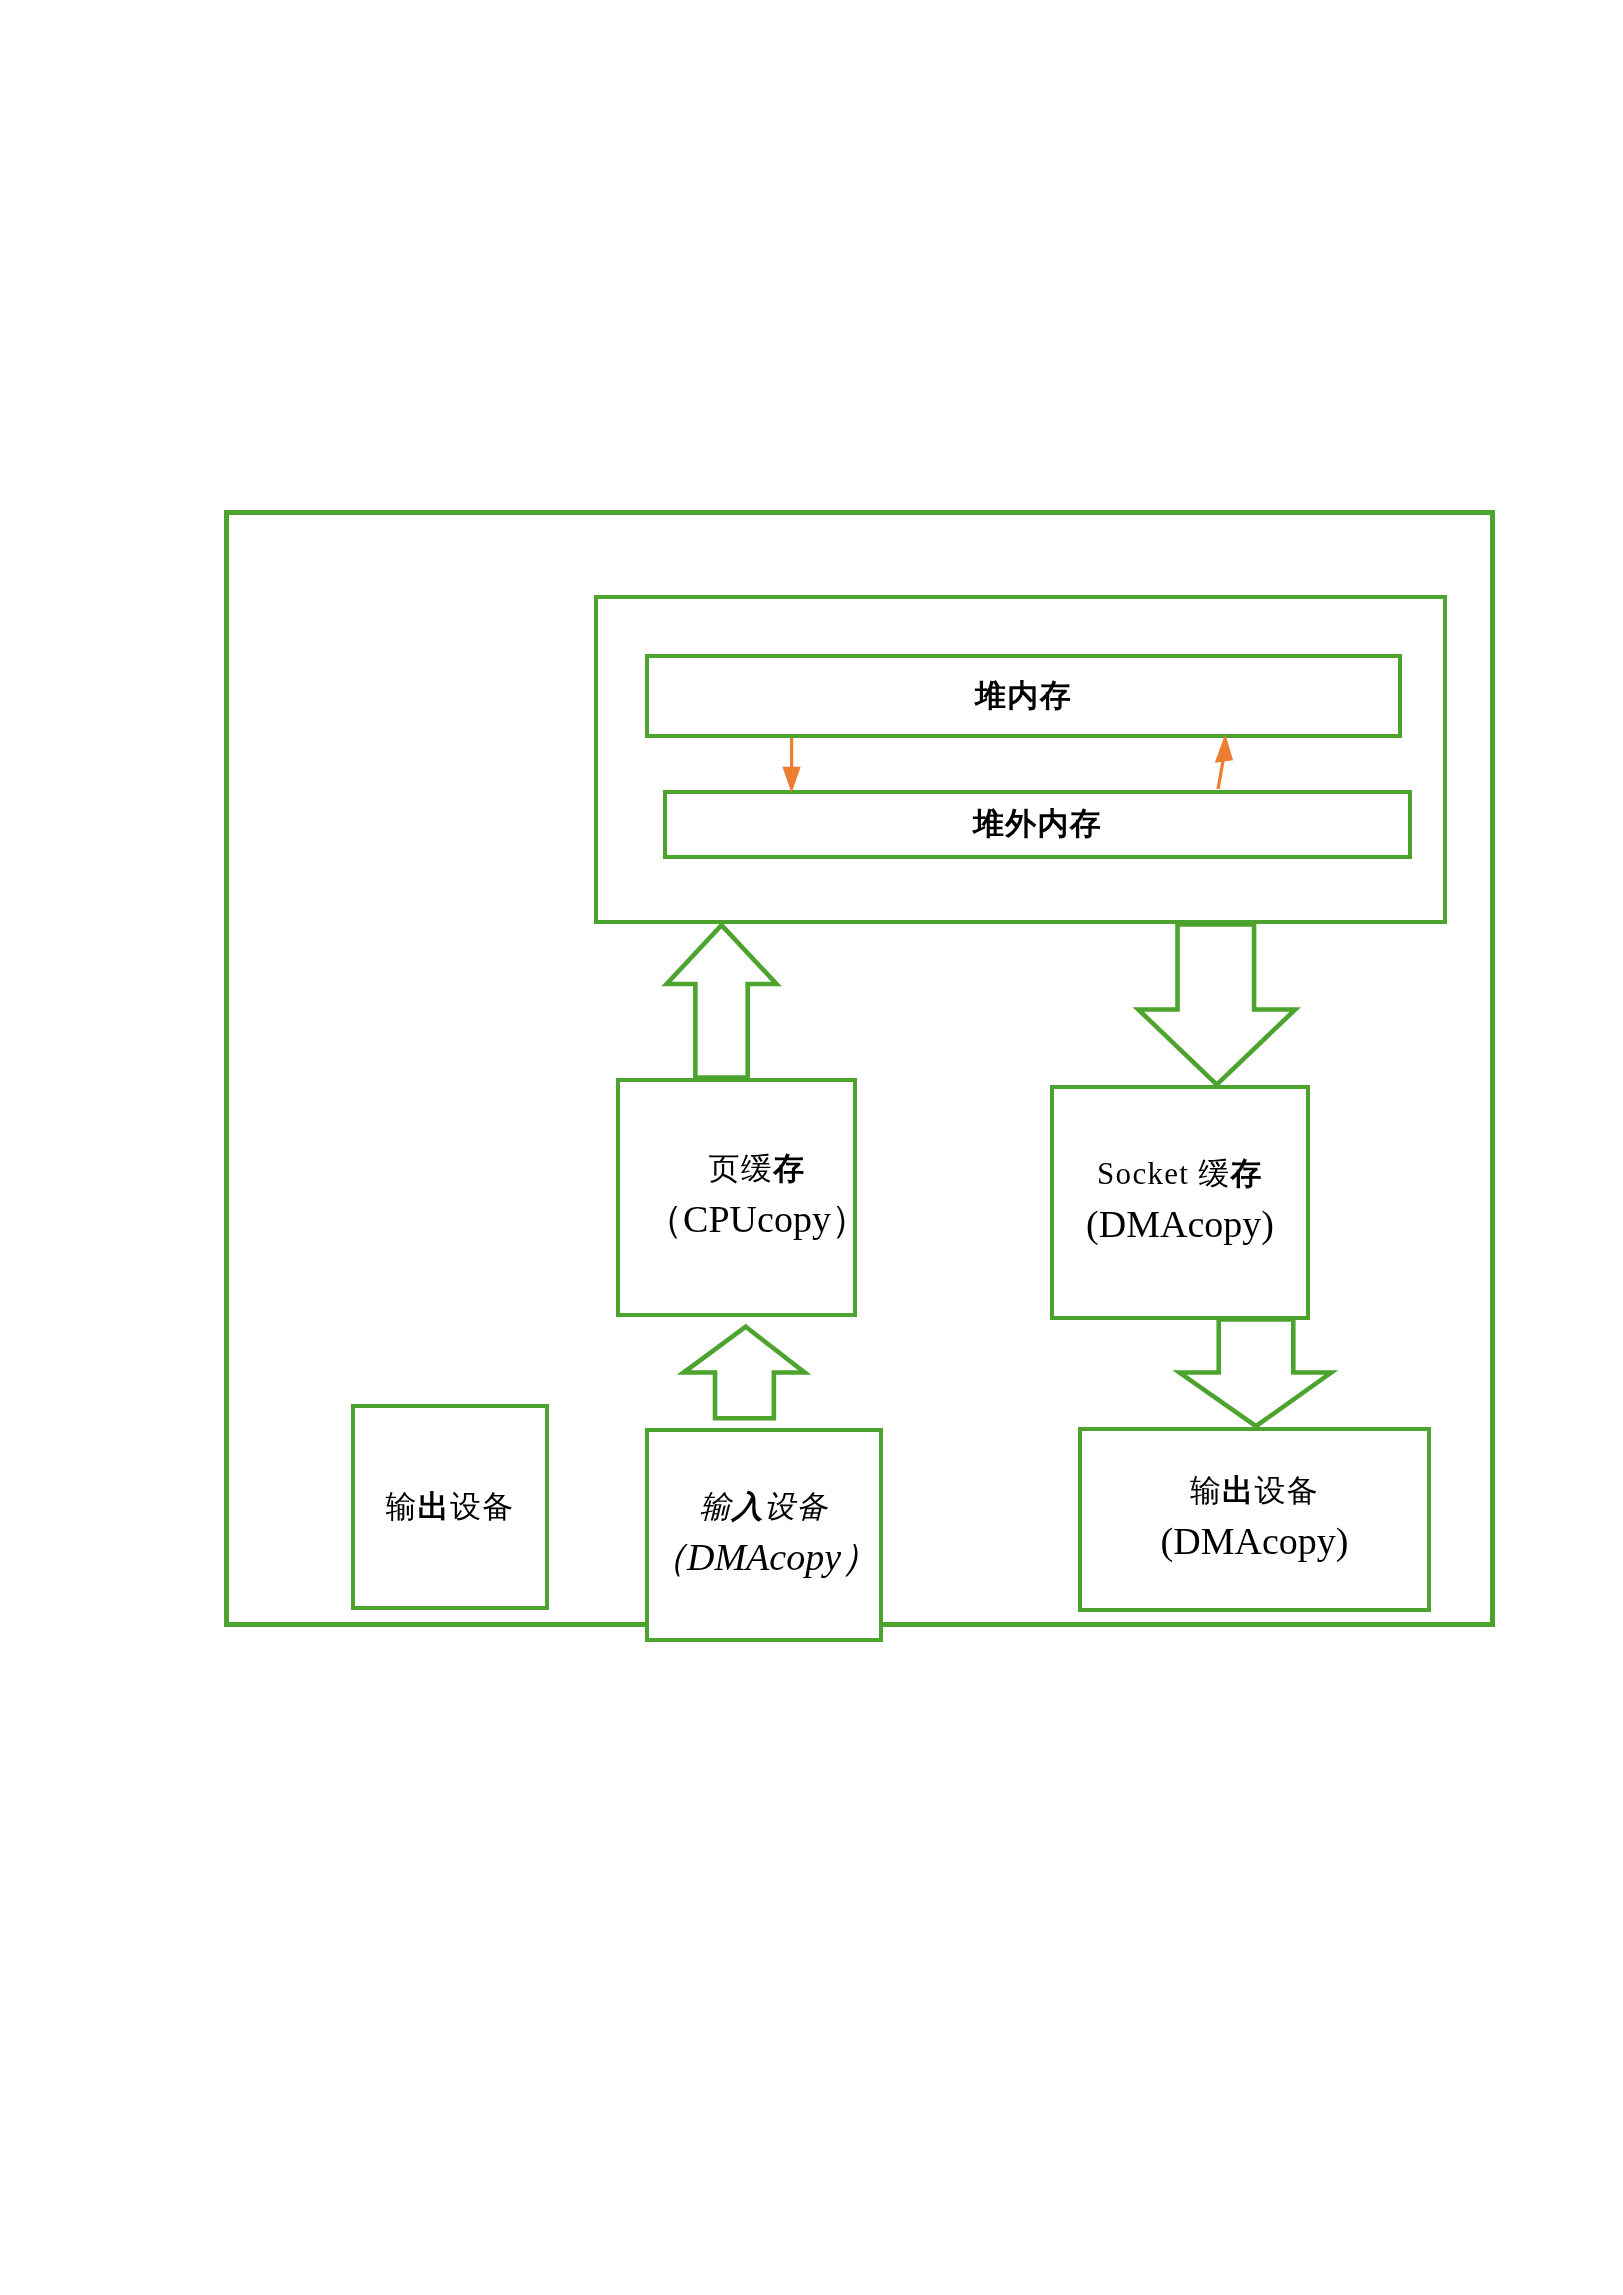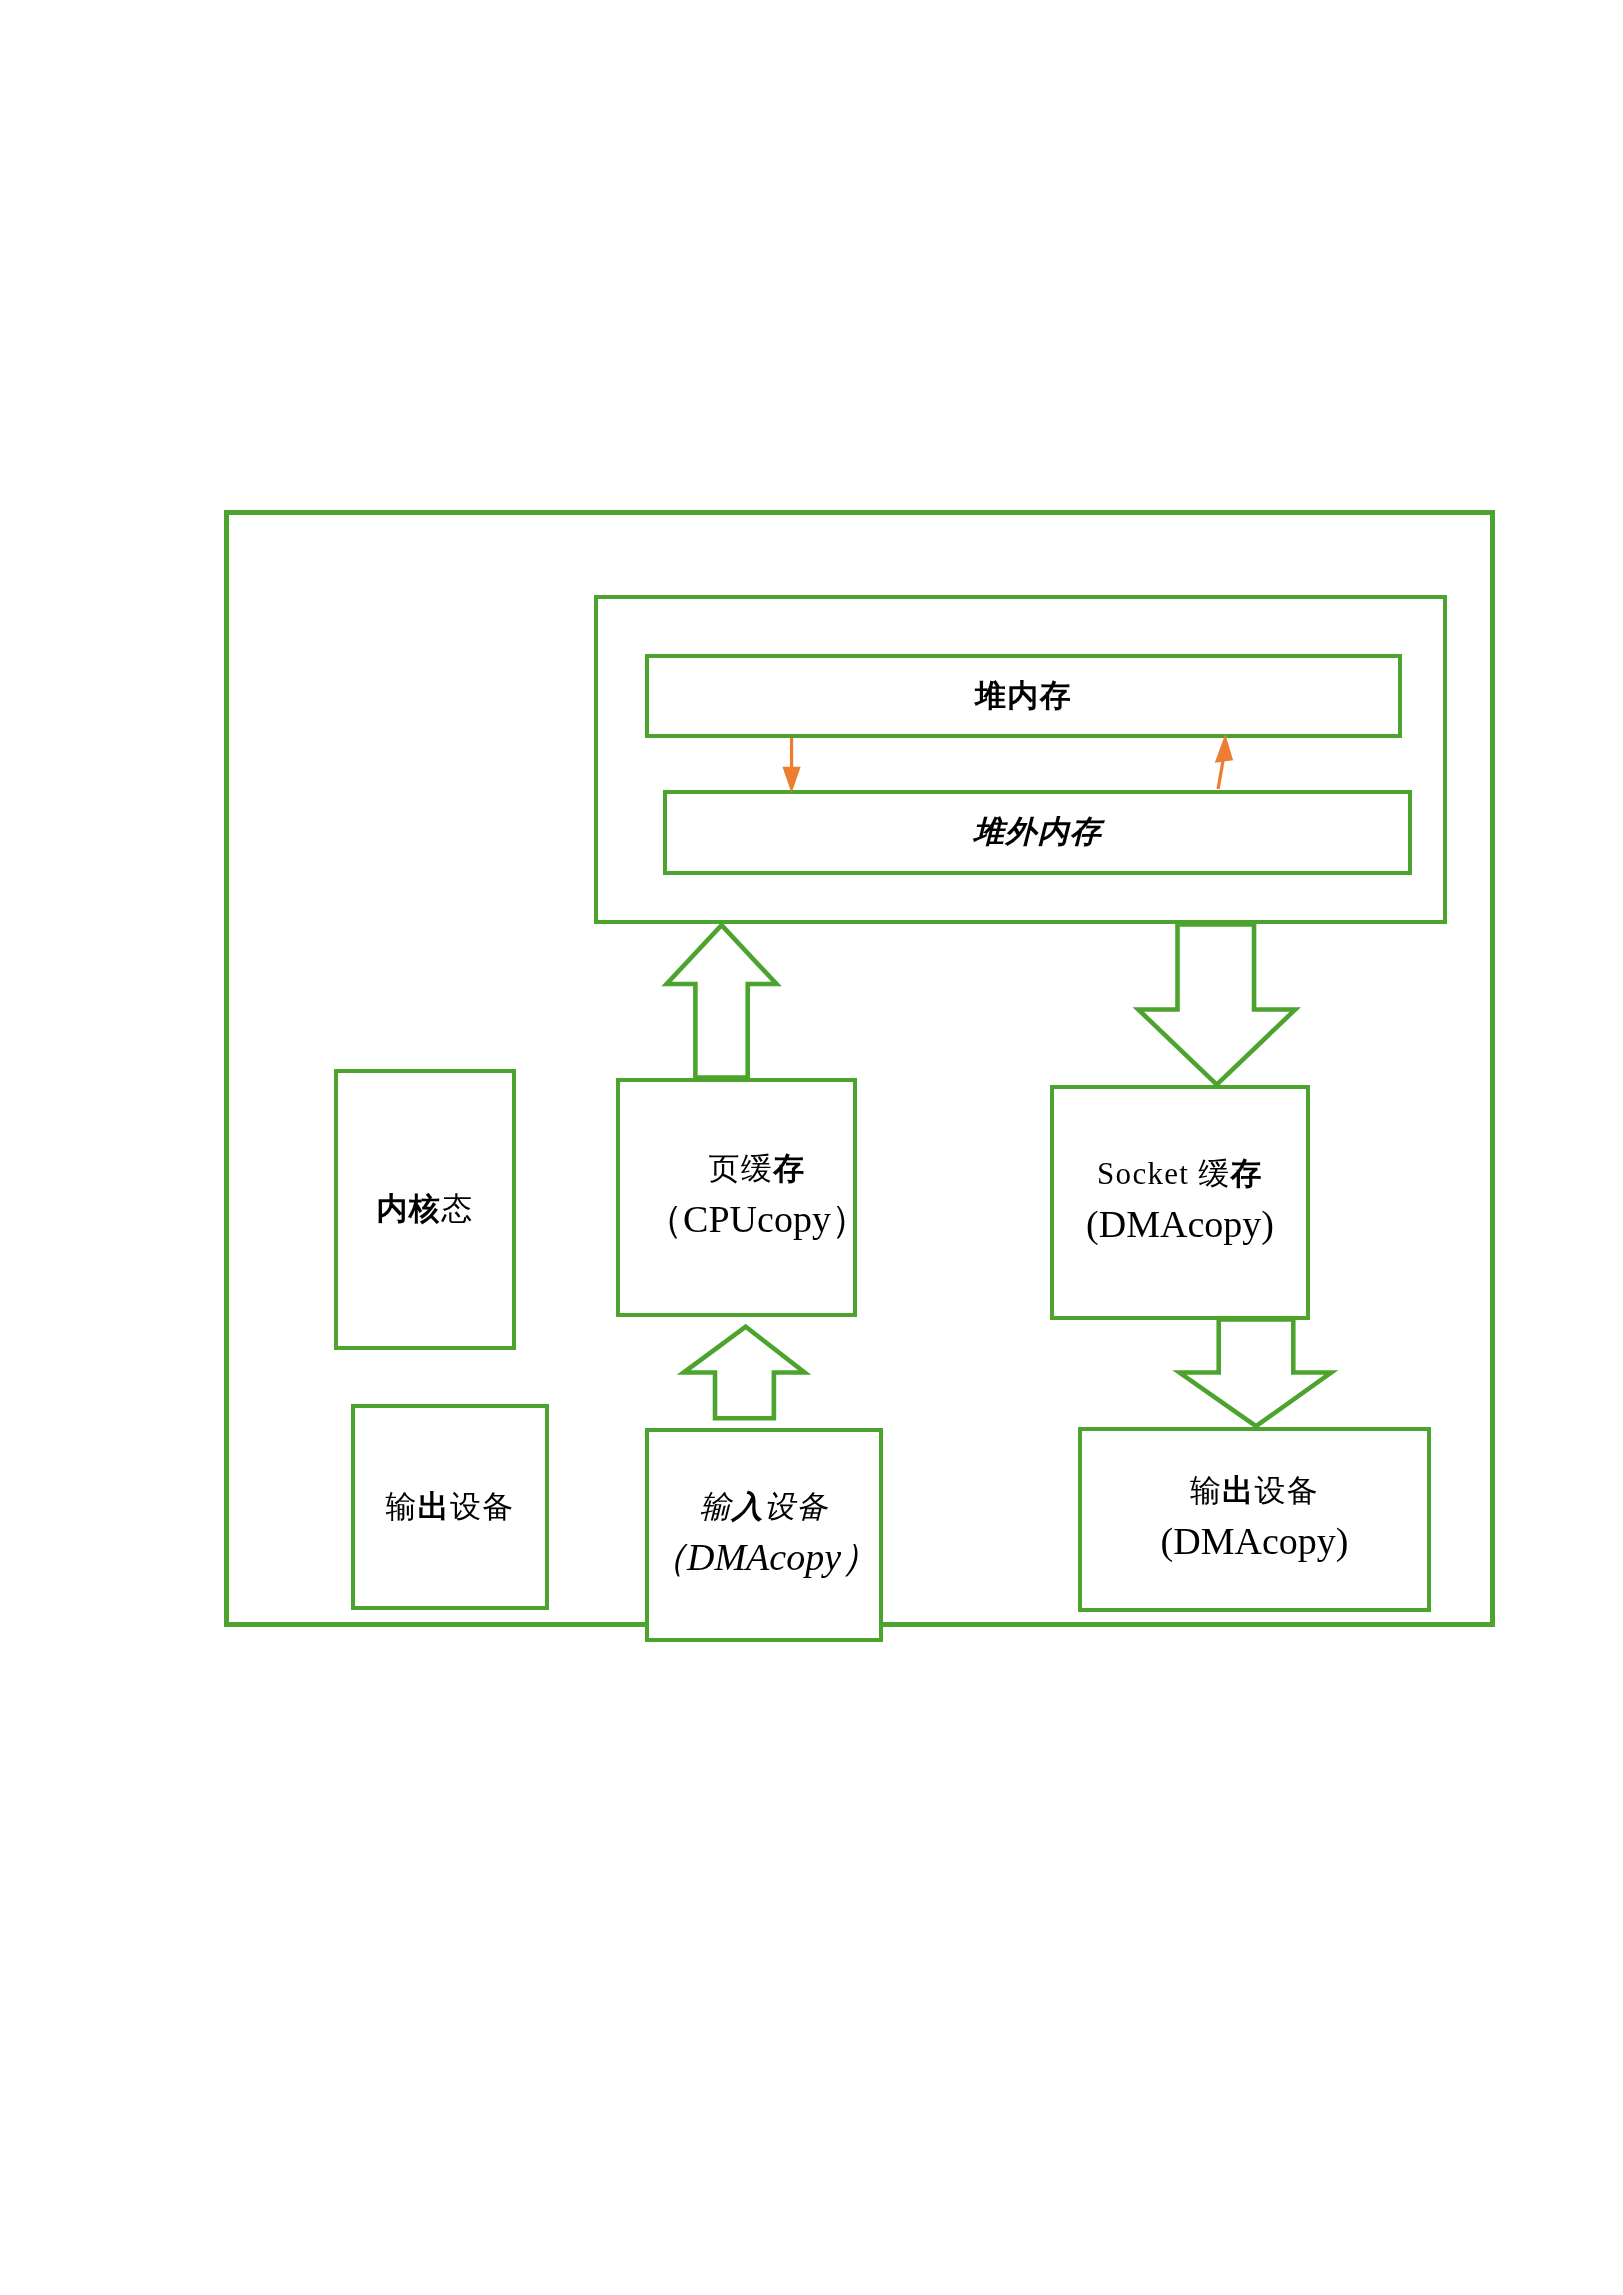--- a/index.html
+++ b/index.html
@@ -60,35 +60,32 @@
   }
 </style>
 </head>
 <body>
 
 <div id="page">
 
   <div class="box outer" style="left:224px;top:510px;width:1271px;height:1117px;"></div>
 
 
-  <div class="box" style="left:334px;top:1069px;width:182px;height:281px;">
-    <div class="label"><span class="b">内核</span><span>态</span></div>
-  </div>
 
   <div class="box" style="left:351px;top:1404px;width:198px;height:206px;">
     <div class="label"><span>输</span><span class="b">出</span><span>设备</span></div>
   </div>
 
   <div class="box" style="left:594px;top:595px;width:853px;height:329px;"></div>
 
   <div class="box" style="left:645px;top:654px;width:757px;height:84px;">
     <div class="label"><span class="b">堆内存</span></div>
   </div>
 
-  <div class="box" style="left:663px;top:790px;width:749px;height:85px;font-style:italic;">
+  <div class="box" style="left:663px;top:790px;width:749px;height:69px;">
     <div class="label"><span class="b">堆外内存</span></div>
   </div>
 
   <div class="box" style="left:616px;top:1078px;width:241px;height:239px;padding-left:41px;">
     <div class="label"><span>页缓</span><span class="b">存</span></div>
     <div class="sub">（CPUcopy）</div>
   </div>
 
   <div class="box" style="left:1050px;top:1085px;width:260px;height:235px;">
     <div class="label"><span>Socket 缓</span><span class="b">存</span></div>

